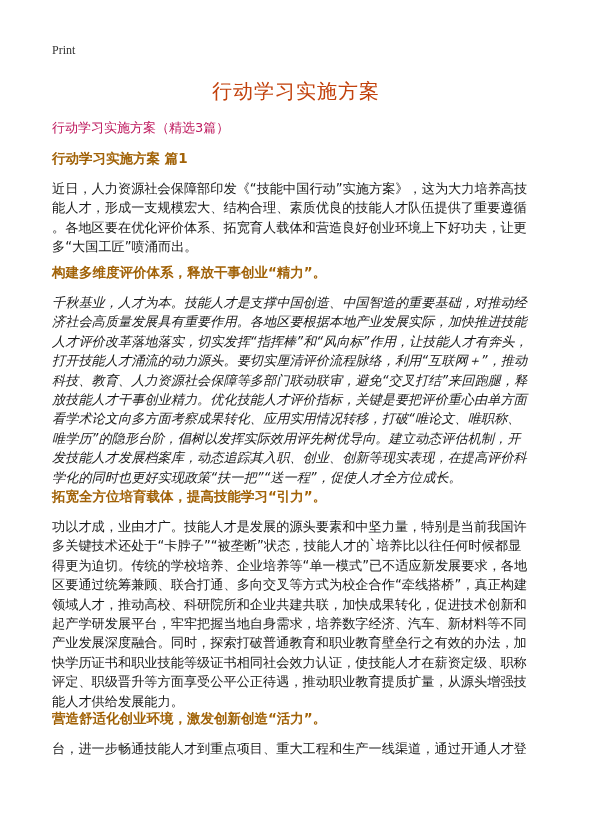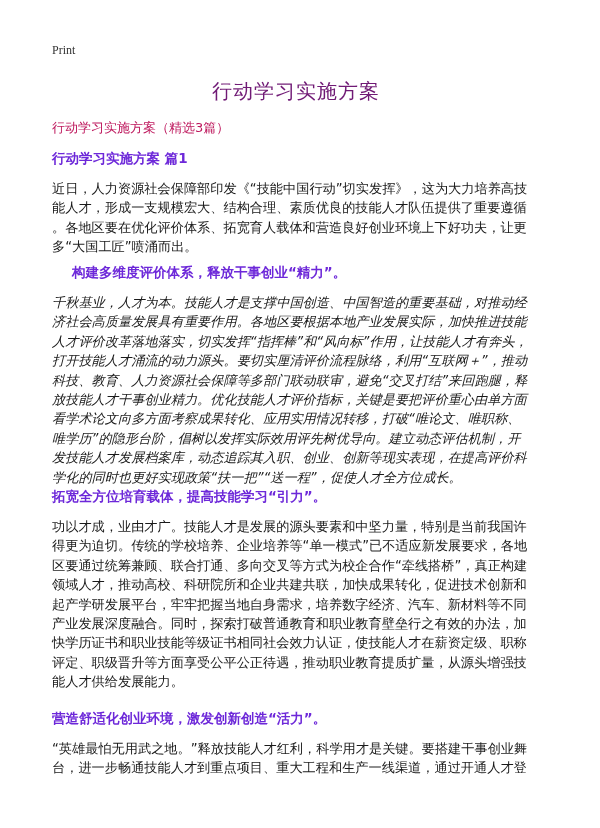--- a/index.html
+++ b/index.html
@@ -1,67 +1,67 @@
 <!DOCTYPE html>
 <html><head>
 <meta charset="utf-8">
 <style>
   html, body { margin: 0; padding: 0; background: #ffffff; }
   body { width: 600px; height: 828px; overflow: hidden; position: relative; color: #1a1a1a; }
   .page { position: absolute; left: 0; top: 0; width: 600px; height: 828px; }
   .print-label { position: absolute; left: 52px; top: 43px; font-family: "Liberation Serif", serif; font-size: 12px; color: #333; }
-  .doc-title { position: absolute; left: 0; width: 592px; top: 78px; text-align: center; font-family: "DejaVu Sans", sans-serif; font-size: 20px; letter-spacing: 1px; color: #701a75; }
+  .doc-title { position: absolute; left: 0; width: 592px; top: 78px; text-align: center; font-family: "DejaVu Sans", sans-serif; font-size: 20px; letter-spacing: 1px; color: #c2410c; }
   .doc-subtitle { position: absolute; left: 52px; top: 119px; font-family: "DejaVu Sans", sans-serif; font-size: 13px; color: #be185d; }
-  .section-heading { position: absolute; left: 52px; font-family: "DejaVu Sans", sans-serif; font-size: 13.5px; font-weight: bold; color: #6d28d9; }
+  .section-heading { position: absolute; left: 52px; font-family: "DejaVu Sans", sans-serif; font-size: 13.5px; font-weight: bold; color: #a16207; }
   .para { position: absolute; left: 52px; width: 504px; font-family: "DejaVu Sans", sans-serif; font-size: 13.2px; line-height: 19.4px; color: #1a1a1a; }
   .para .line { display: block; white-space: nowrap; }
 </style>
 </head>
 <body>
 
 <div class="page">
   <div class="print-label">Print</div>
 
   <div class="doc-title">行动学习实施方案</div>
 
   <div class="doc-subtitle">行动学习实施方案（精选3篇）</div>
 
   <div class="section-heading" style="top:150px;">行动学习实施方案 篇1</div>
   <div class="para" style="top:179px;">
-    <span class="line">近日，人力资源社会保障部印发《“技能中国行动”切实发挥》，这为大力培养高技</span>
+    <span class="line">近日，人力资源社会保障部印发《“技能中国行动”实施方案》，这为大力培养高技</span>
     <span class="line">能人才，形成一支规模宏大、结构合理、素质优良的技能人才队伍提供了重要遵循</span>
     <span class="line">。各地区要在优化评价体系、拓宽育人载体和营造良好创业环境上下好功夫，让更</span>
     <span class="line">多“大国工匠”喷涌而出。</span>
   </div>
 
-  <div class="section-heading" style="top:264px;margin-left:20px;">构建多维度评价体系，释放干事创业“精力”。</div>
+  <div class="section-heading" style="top:264px;">构建多维度评价体系，释放干事创业“精力”。</div>
   <div class="para" style="top:293px;font-style:italic;">
     <span class="line">千秋基业，人才为本。技能人才是支撑中国创造、中国智造的重要基础，对推动经</span>
     <span class="line">济社会高质量发展具有重要作用。各地区要根据本地产业发展实际，加快推进技能</span>
     <span class="line">人才评价改革落地落实，切实发挥“指挥棒”和“风向标”作用，让技能人才有奔头，</span>
     <span class="line">打开技能人才涌流的动力源头。要切实厘清评价流程脉络，利用“互联网＋”，推动</span>
     <span class="line">科技、教育、人力资源社会保障等多部门联动联审，避免“交叉打结”来回跑腿，释</span>
     <span class="line">放技能人才干事创业精力。优化技能人才评价指标，关键是要把评价重心由单方面</span>
     <span class="line">看学术论文向多方面考察成果转化、应用实用情况转移，打破“唯论文、唯职称、</span>
     <span class="line">唯学历”的隐形台阶，倡树以发挥实际效用评先树优导向。建立动态评估机制，开</span>
     <span class="line">发技能人才发展档案库，动态追踪其入职、创业、创新等现实表现，在提高评价科</span>
     <span class="line">学化的同时也更好实现政策“扶一把”“送一程”，促使人才全方位成长。</span>
   </div>
 
   <div class="section-heading" style="top:488px;">拓宽全方位培育载体，提高技能学习“引力”。</div>
   <div class="para" style="top:517px;">
     <span class="line">功以才成，业由才广。技能人才是发展的源头要素和中坚力量，特别是当前我国许</span>
+    <span class="line">多关键技术还处于“卡脖子”“被垄断”状态，技能人才的`培养比以往任何时候都显</span>
     <span class="line">得更为迫切。传统的学校培养、企业培养等“单一模式”已不适应新发展要求，各地</span>
     <span class="line">区要通过统筹兼顾、联合打通、多向交叉等方式为校企合作“牵线搭桥”，真正构建</span>
     <span class="line">领域人才，推动高校、科研院所和企业共建共联，加快成果转化，促进技术创新和</span>
     <span class="line">起产学研发展平台，牢牢把握当地自身需求，培养数字经济、汽车、新材料等不同</span>
     <span class="line">产业发展深度融合。同时，探索打破普通教育和职业教育壁垒行之有效的办法，加</span>
     <span class="line">快学历证书和职业技能等级证书相同社会效力认证，使技能人才在薪资定级、职称</span>
     <span class="line">评定、职级晋升等方面享受公平公正待遇，推动职业教育提质扩量，从源头增强技</span>
     <span class="line">能人才供给发展能力。</span>
   </div>
 
   <div class="section-heading" style="top:710px;">营造舒适化创业环境，激发创新创造“活力”。</div>
   <div class="para" style="top:739px;">
-    <span class="line">“英雄最怕无用武之地。”释放技能人才红利，科学用才是关键。要搭建干事创业舞</span>
     <span class="line">台，进一步畅通技能人才到重点项目、重大工程和生产一线渠道，通过开通人才登</span>
   </div>
 </div>
 
 </body></html>

